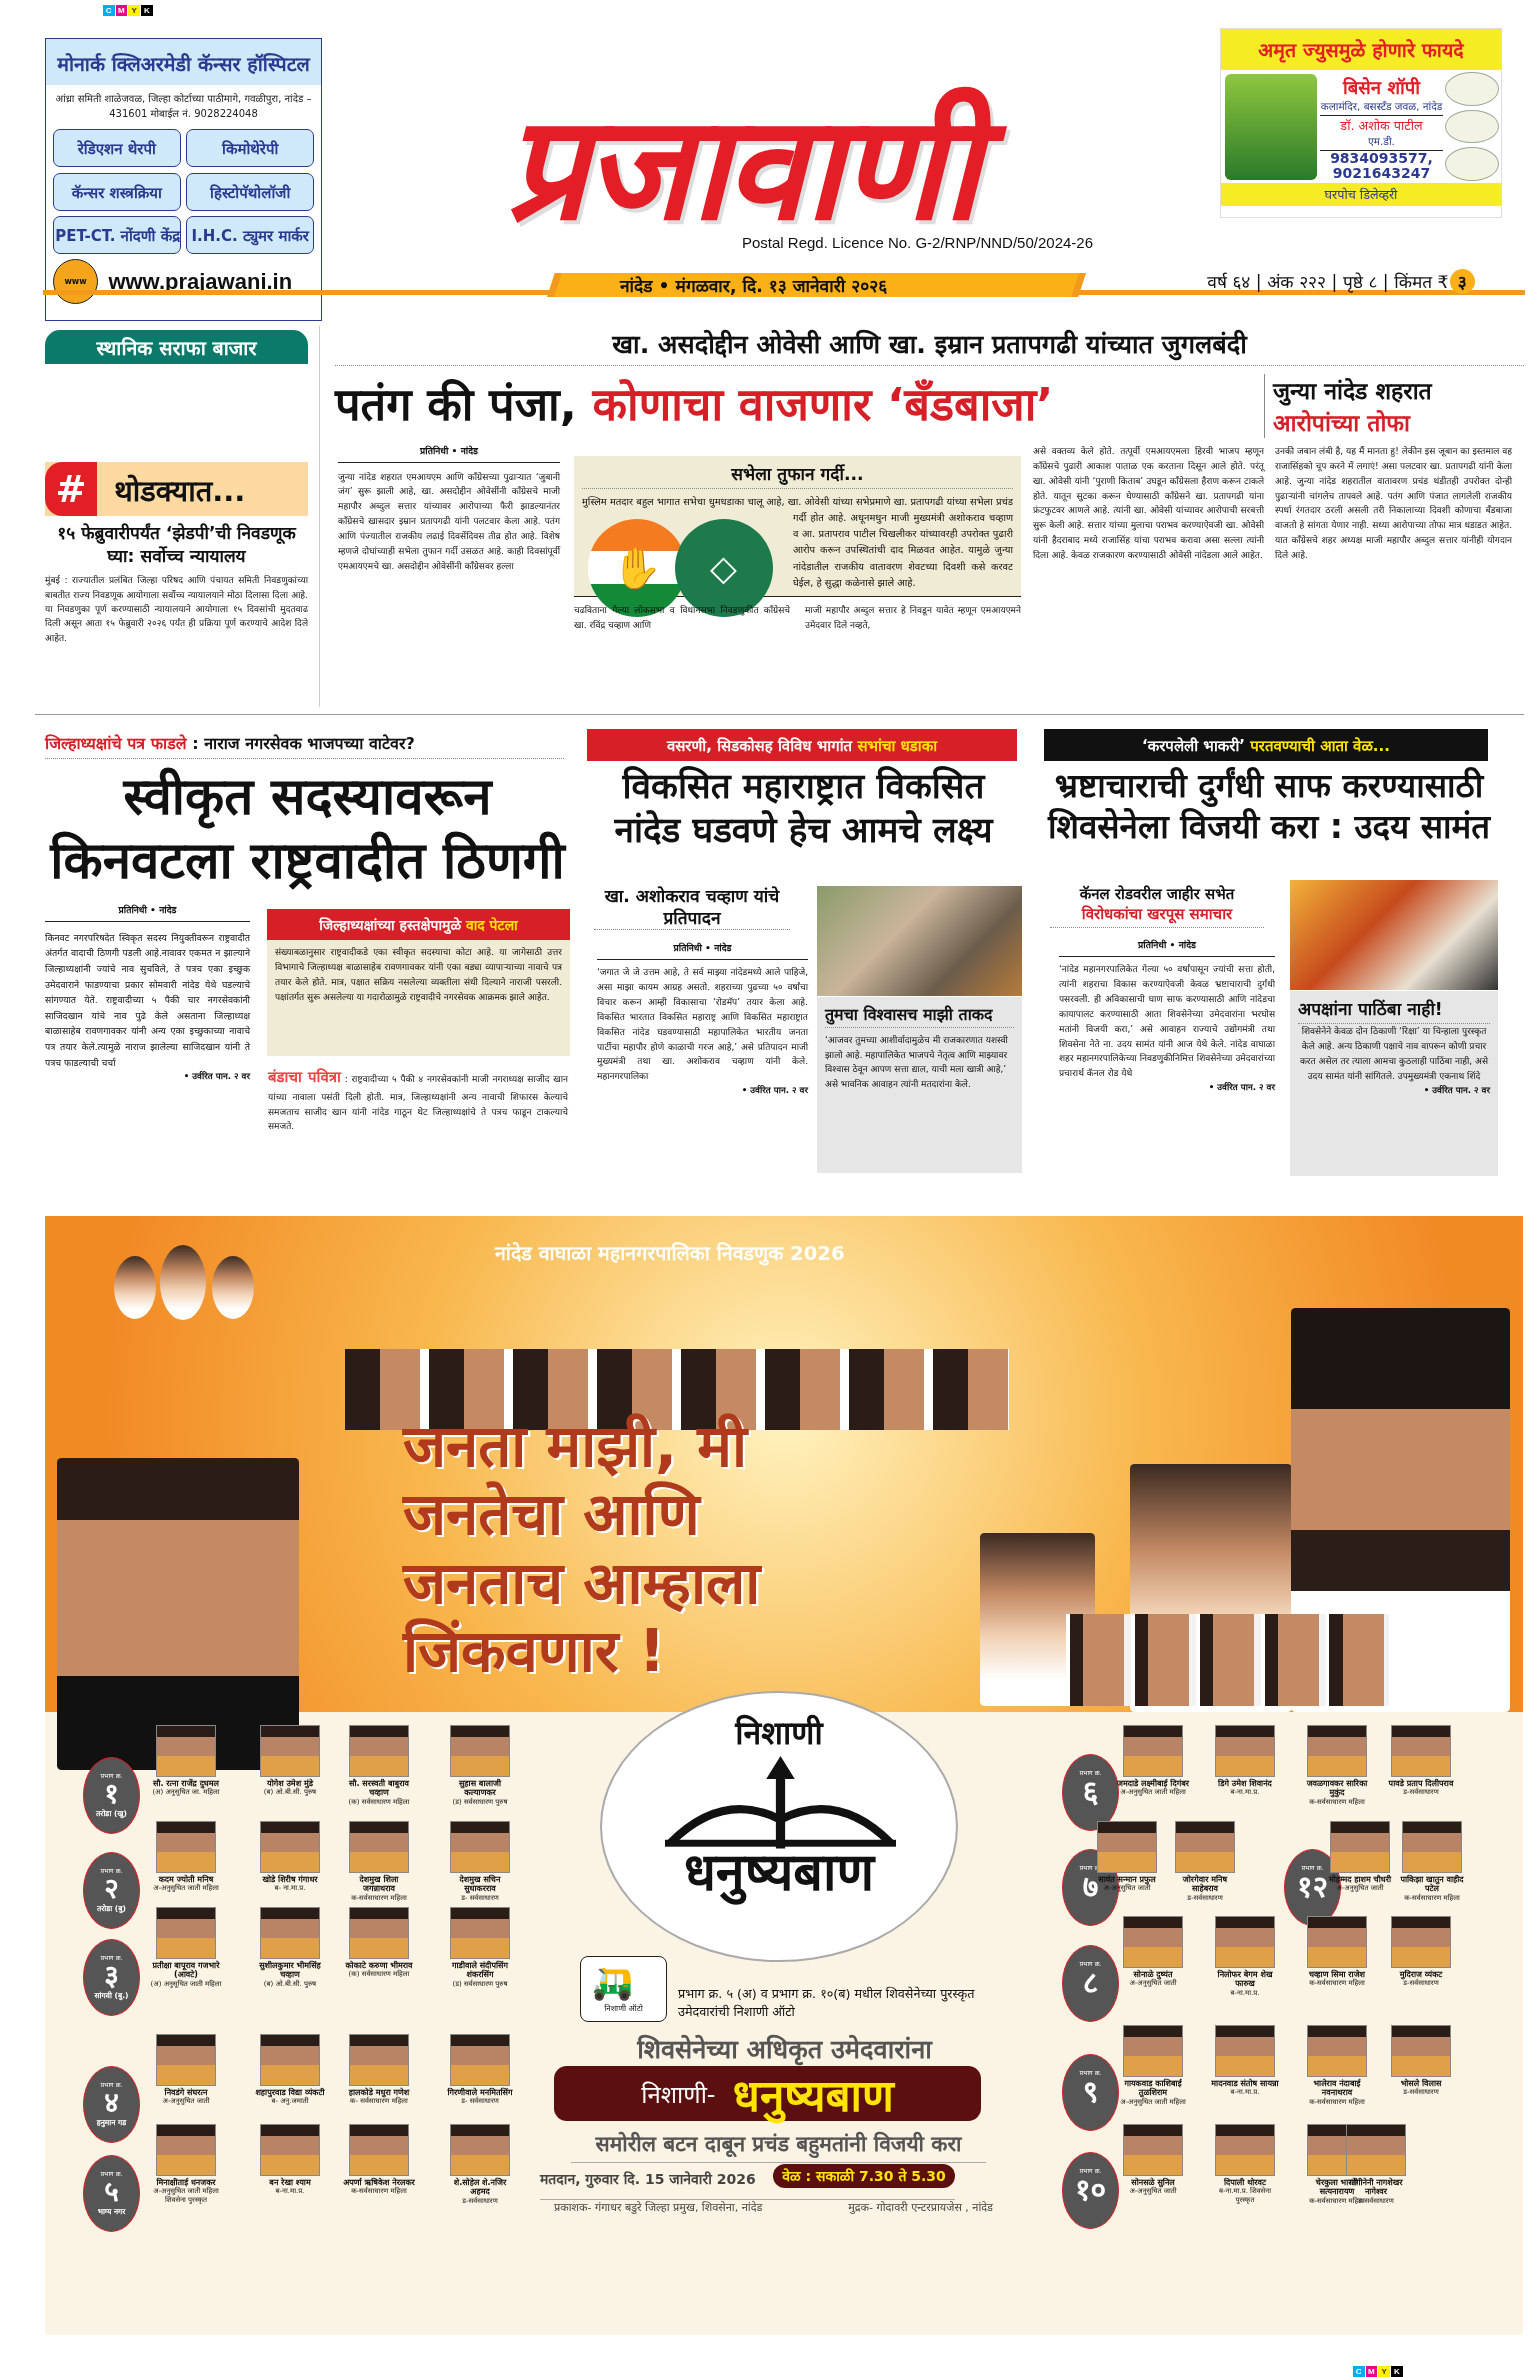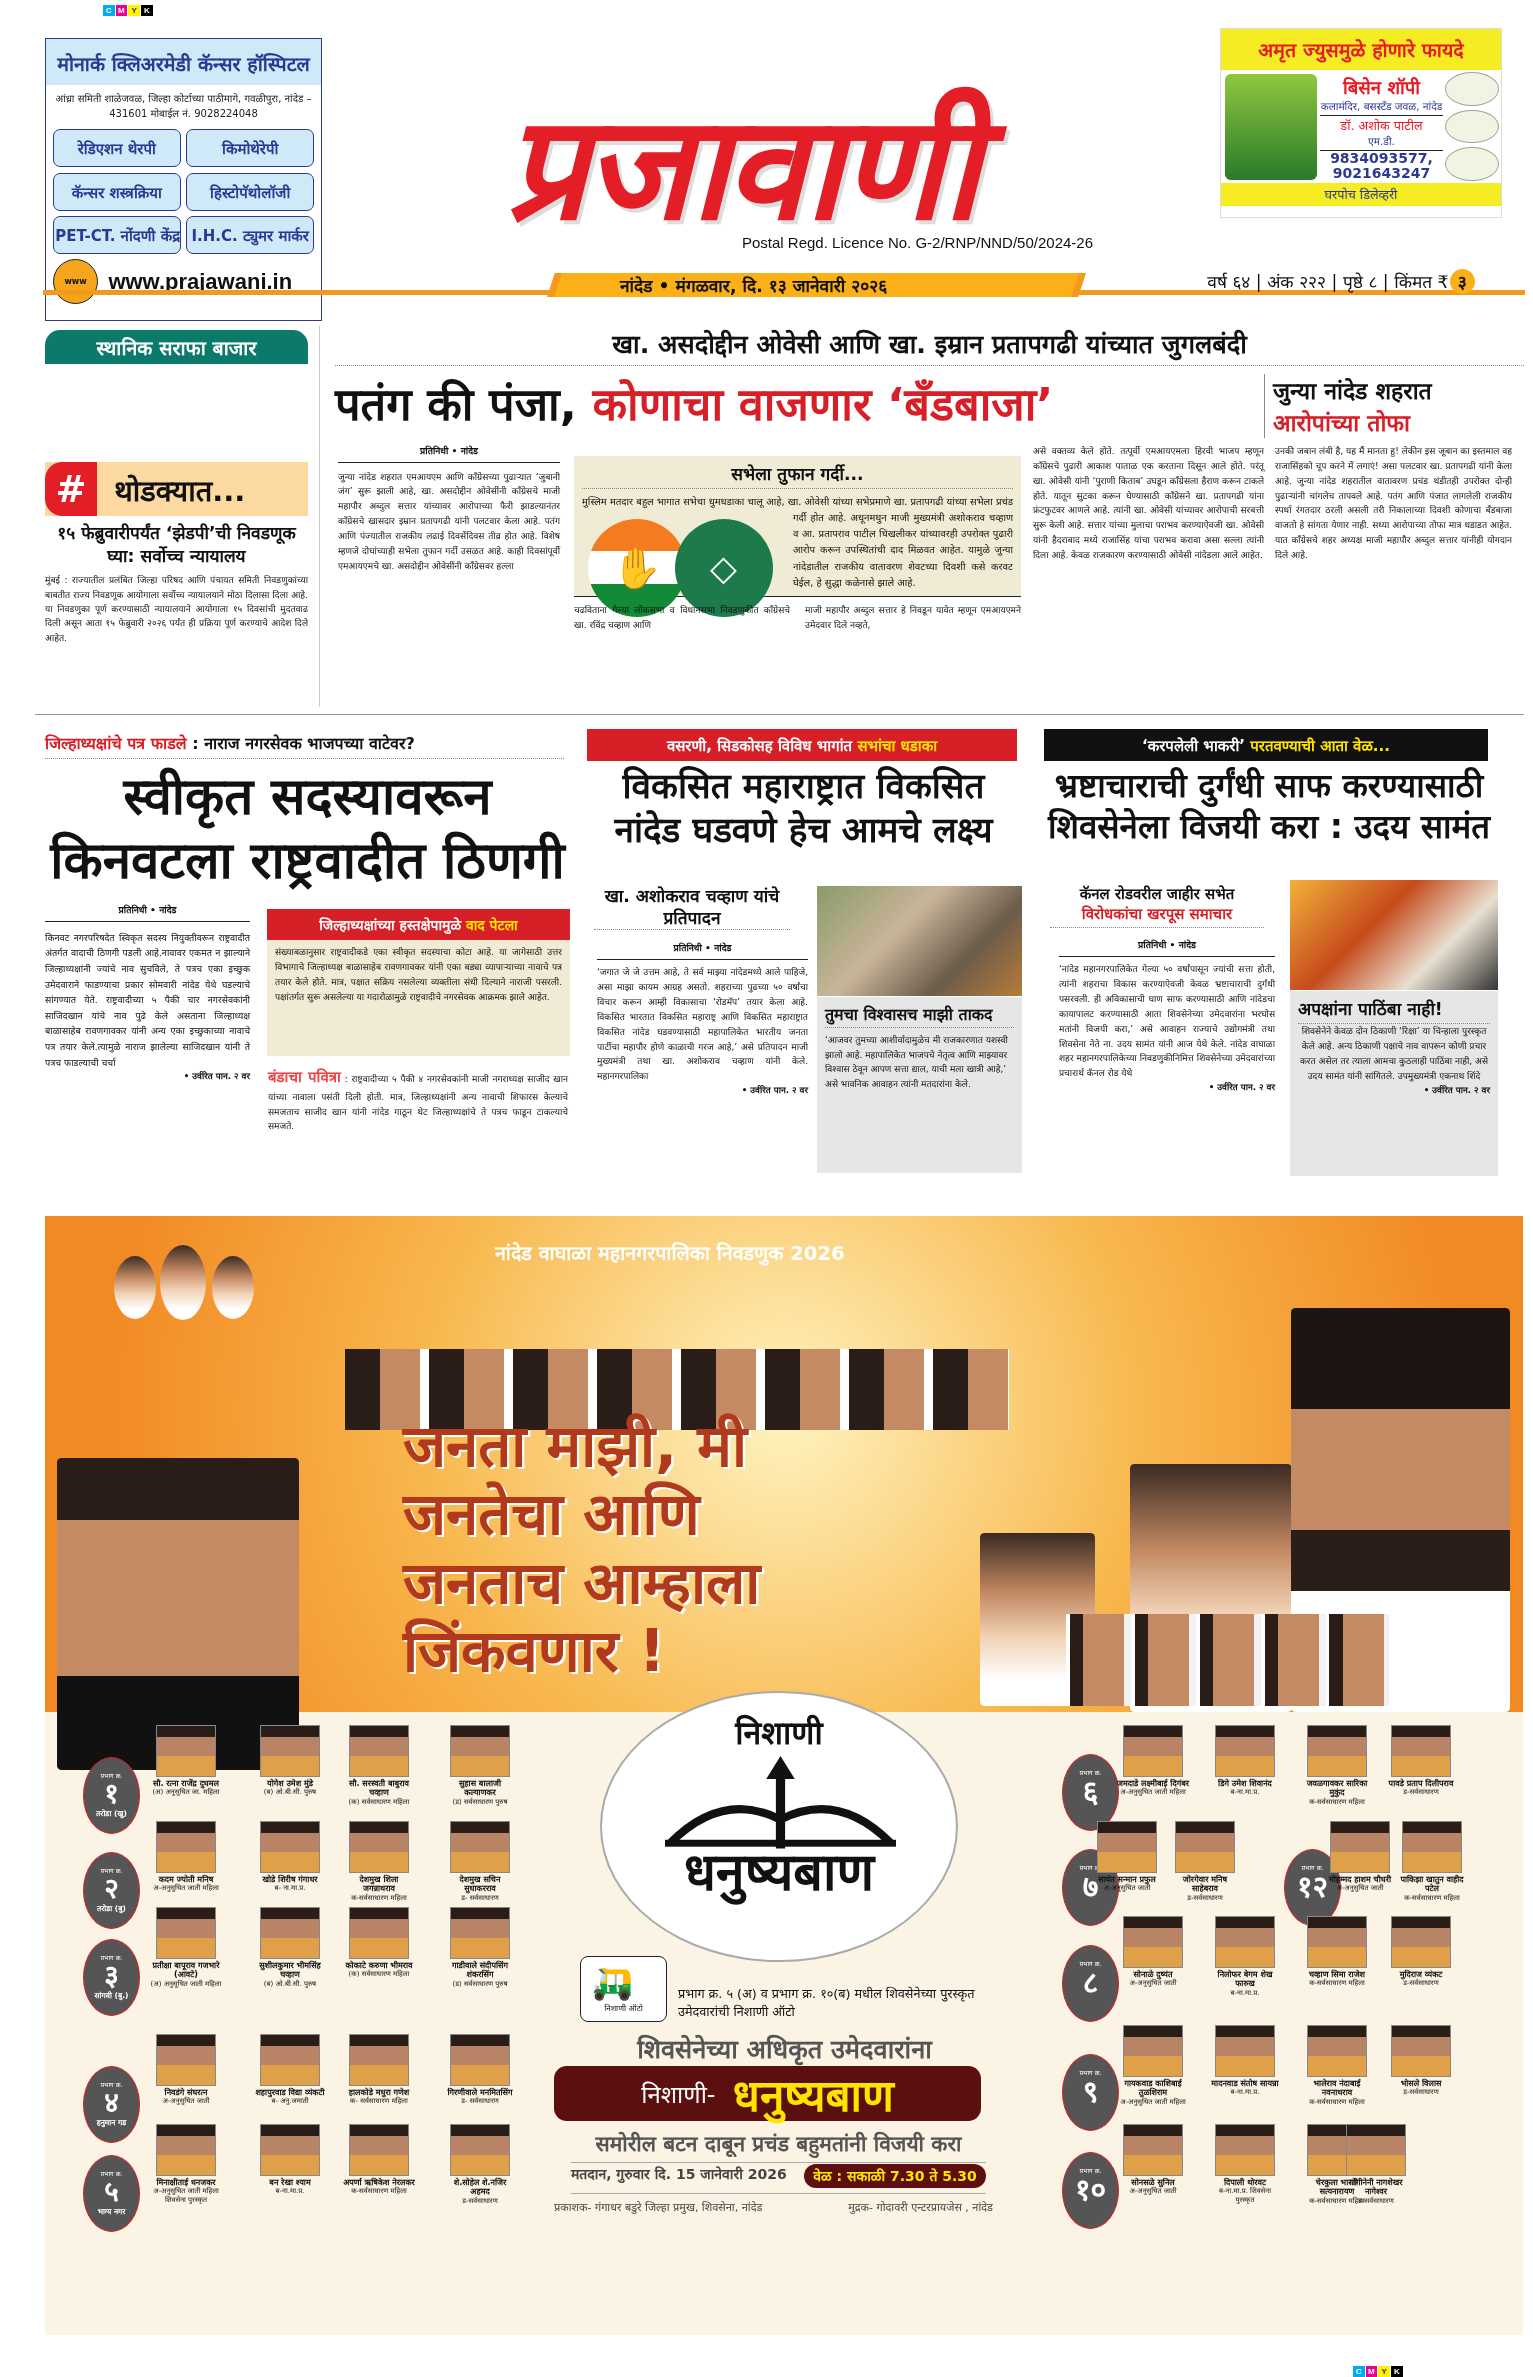--- a/index.html
+++ b/index.html
@@ -87,21 +87,21 @@
 .symbol .d{font-size:52px;font-weight:bold;margin-top:81px}
 .symbol svg{position:absolute;left:63px;top:63px}
 .auto{position:absolute;left:580px;top:1956px;width:87px;height:66px;border:1.2px solid #222;border-radius:8px;background:#fff;text-align:center;font-size:8px;padding-top:45px}
 .auto .i{position:absolute;left:11.5px;top:5.8px;font-size:33px}
 .prabhag{position:absolute;left:678px;top:1985px;font-size:12.7px;line-height:1.4}
 .adh{position:absolute;left:577px;top:2031px;width:415px;text-align:center;font-size:25.4px;font-weight:bold;color:#555}
 .nishani{position:absolute;left:554px;top:2066px;width:427px;height:55px;background:#5c0f0f;border-radius:12.7px;display:flex;align-items:center;justify-content:center;gap:17.3px}
 .nishani .a{color:#fff;font-size:24px}
 .nishani .b{color:#ffe400;font-size:44px;font-weight:bold}
 .samor{position:absolute;left:571px;top:2129px;width:415px;text-align:center;font-size:21px;font-weight:bold;color:#555;border-bottom:1.2px solid #aaa;padding-bottom:4.6px}
-.matdan{position:absolute;left:571px;top:2164px;width:415px;display:flex;justify-content:space-between;align-items:flex-start;border-bottom:1.2px solid #aaa;padding-bottom:5px}
+.matdan{position:absolute;left:540px;top:2164px;width:415px;display:flex;justify-content:space-between;align-items:flex-end;border-bottom:1.2px solid #aaa;padding-bottom:11px}
 .matdan .l{font-size:14px;font-weight:bold;color:#444}
 .matdan .r{background:#5c0f0f;color:#ffe400;font-size:14px;font-weight:bold;border-radius:12.7px;padding:2.3px 9.2px}
 .pub{position:absolute;left:554px;top:2199px;width:439px;display:flex;justify-content:space-between;font-size:11px;color:#444}
 .ward{position:absolute;width:57px;height:77px;border-radius:50%;background:#555;border:1.7px solid #d71f27;color:#fff;text-align:center}
 .ward .p{font-size:6.3px;margin-top:12.7px}
 .ward .num{font-size:28px;font-weight:bold;line-height:1}
 .ward .nm{font-size:7.5px;font-weight:bold}
 .cand{position:absolute;width:72px;text-align:center}
 .cand .ph{width:60px;height:75px;margin:0 auto;border:1.2px solid #888;background:linear-gradient(#2a1d18 0 22%,#b98465 22% 60%,#e0a04a 60%)}
 .cand .name{font-size:8px;font-weight:bold;line-height:1.15;margin-top:2.3px}

